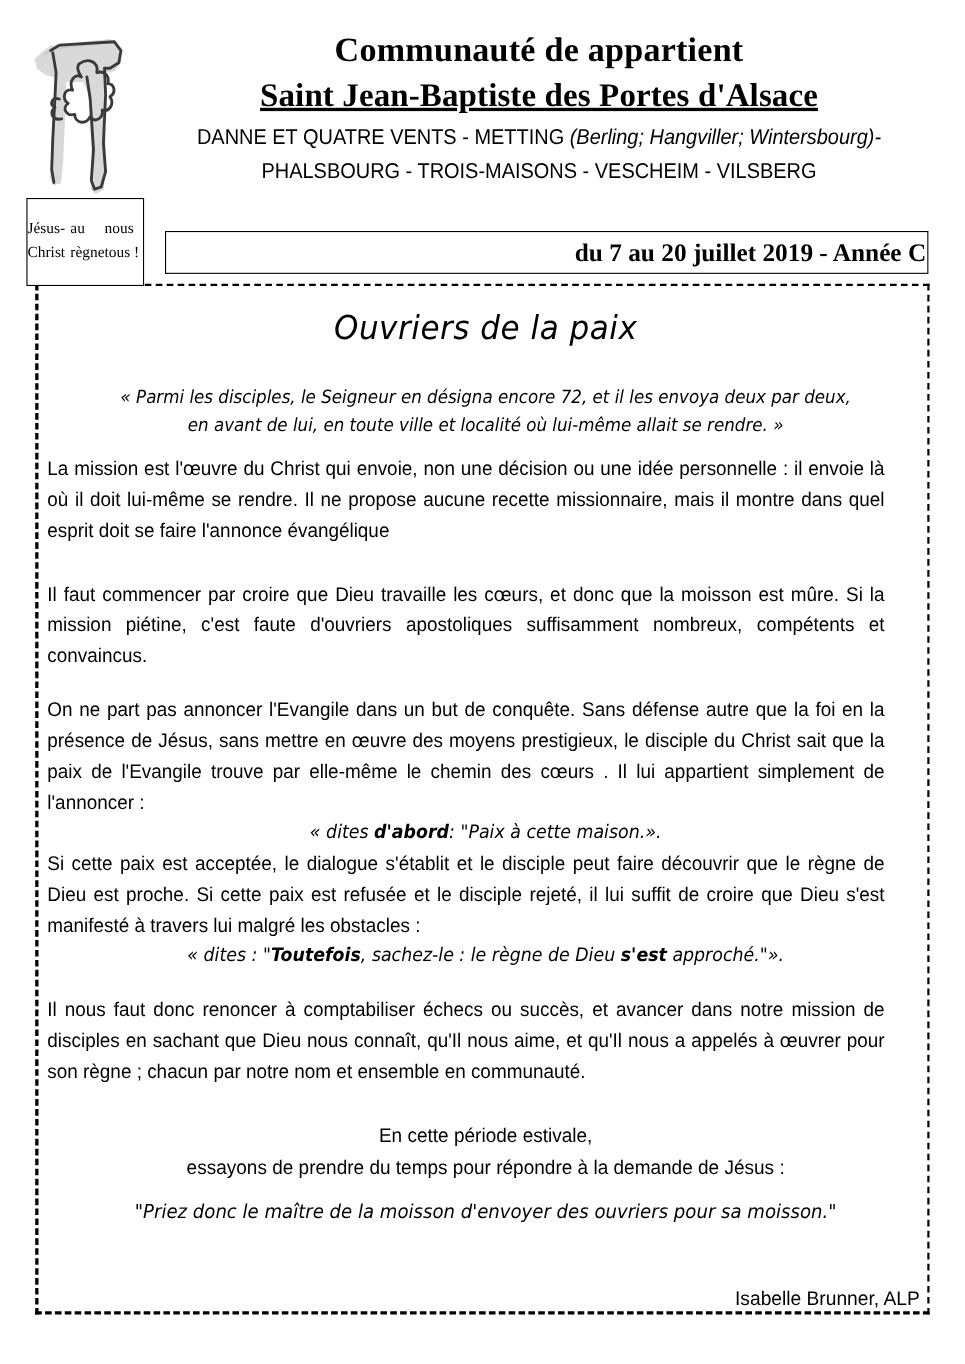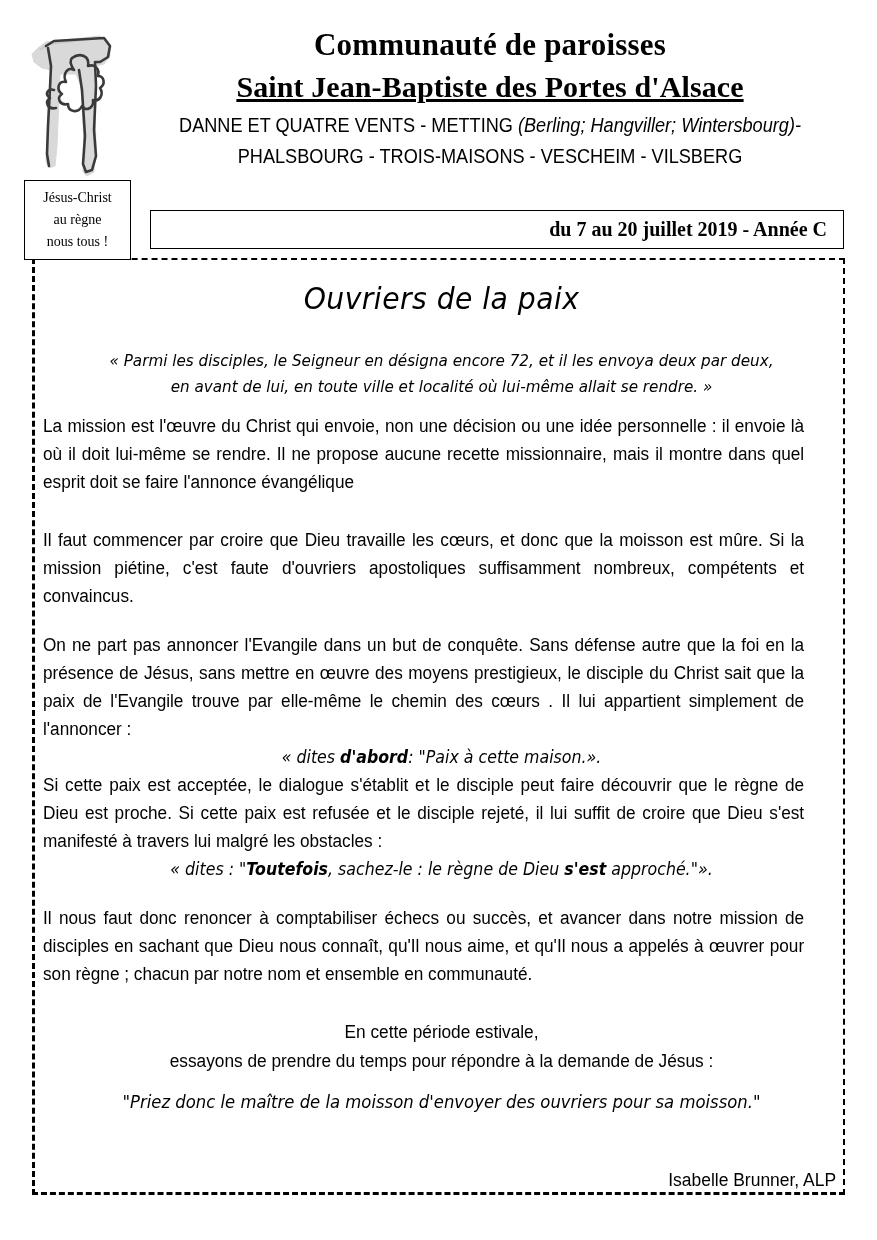--- a/index.html
+++ b/index.html
@@ -72,45 +72,45 @@
   .slogan-box {
     position: absolute;
     left: 24px;
     top: 180px;
     width: 107px;
     height: 80px;
     border: 1.5px solid #000;
     background: #fff;
     box-sizing: border-box;
     display: flex;
-    flex-direction: column;
+    flex-direction: row;
     align-items: center;
     justify-content: center;
     font-family: "Liberation Serif", serif;
     font-size: 14px;
     line-height: 22px;
     z-index: 4;
   }
 
   
   .date-box {
     position: absolute;
     left: 150px;
     top: 210px;
     width: 694px;
     height: 39px;
     border: 1.5px solid #000;
     box-sizing: border-box;
     display: flex;
     align-items: center;
     justify-content: flex-end;
-    padding-right: 16px;
+    padding-right: 1px;
     font-family: "Liberation Serif", serif;
     font-weight: bold;
-    font-size: 20px;
+    font-size: 23px;
     background: #fff;
     z-index: 3;
   }
 
   
   .panel {
     position: absolute;
     left: 32px;
     top: 258px;
     width: 813px;
@@ -229,21 +229,21 @@
                  C80,50 82,58 76,62 C80,68 76,76 69,74
                  C70,82 62,86 58,80 C54,88 44,86 44,78
                  C36,80 32,72 38,68 C32,64 34,54 42,56
                  C38,48 44,40 50,44 C46,38 46,34 48,32 Z"></path>
         <path d="M30,64 C24,62 20,68 26,72 C20,76 24,84 32,82"></path>
       </g>
     </svg>
   </div>
 
   <div class="masthead">
-    <div class="title-main">Communauté de paroisses</div>
+    <div class="title-main">Communauté de appartient</div>
     <div class="title-sub">Saint Jean-Baptiste des Portes d'Alsace</div>
     <div class="parish-line"><span>DANNE ET QUATRE VENTS - METTING </span><span class="ital">(Berling; Hangviller; Wintersbourg)-</span></div>
     <div class="parish-line">PHALSBOURG - TROIS-MAISONS - VESCHEIM - VILSBERG</div>
   </div>
 
   <div class="slogan-box">
     <div>Jésus-Christ</div>
     <div>au règne</div>
     <div>nous tous !</div>
   </div>

